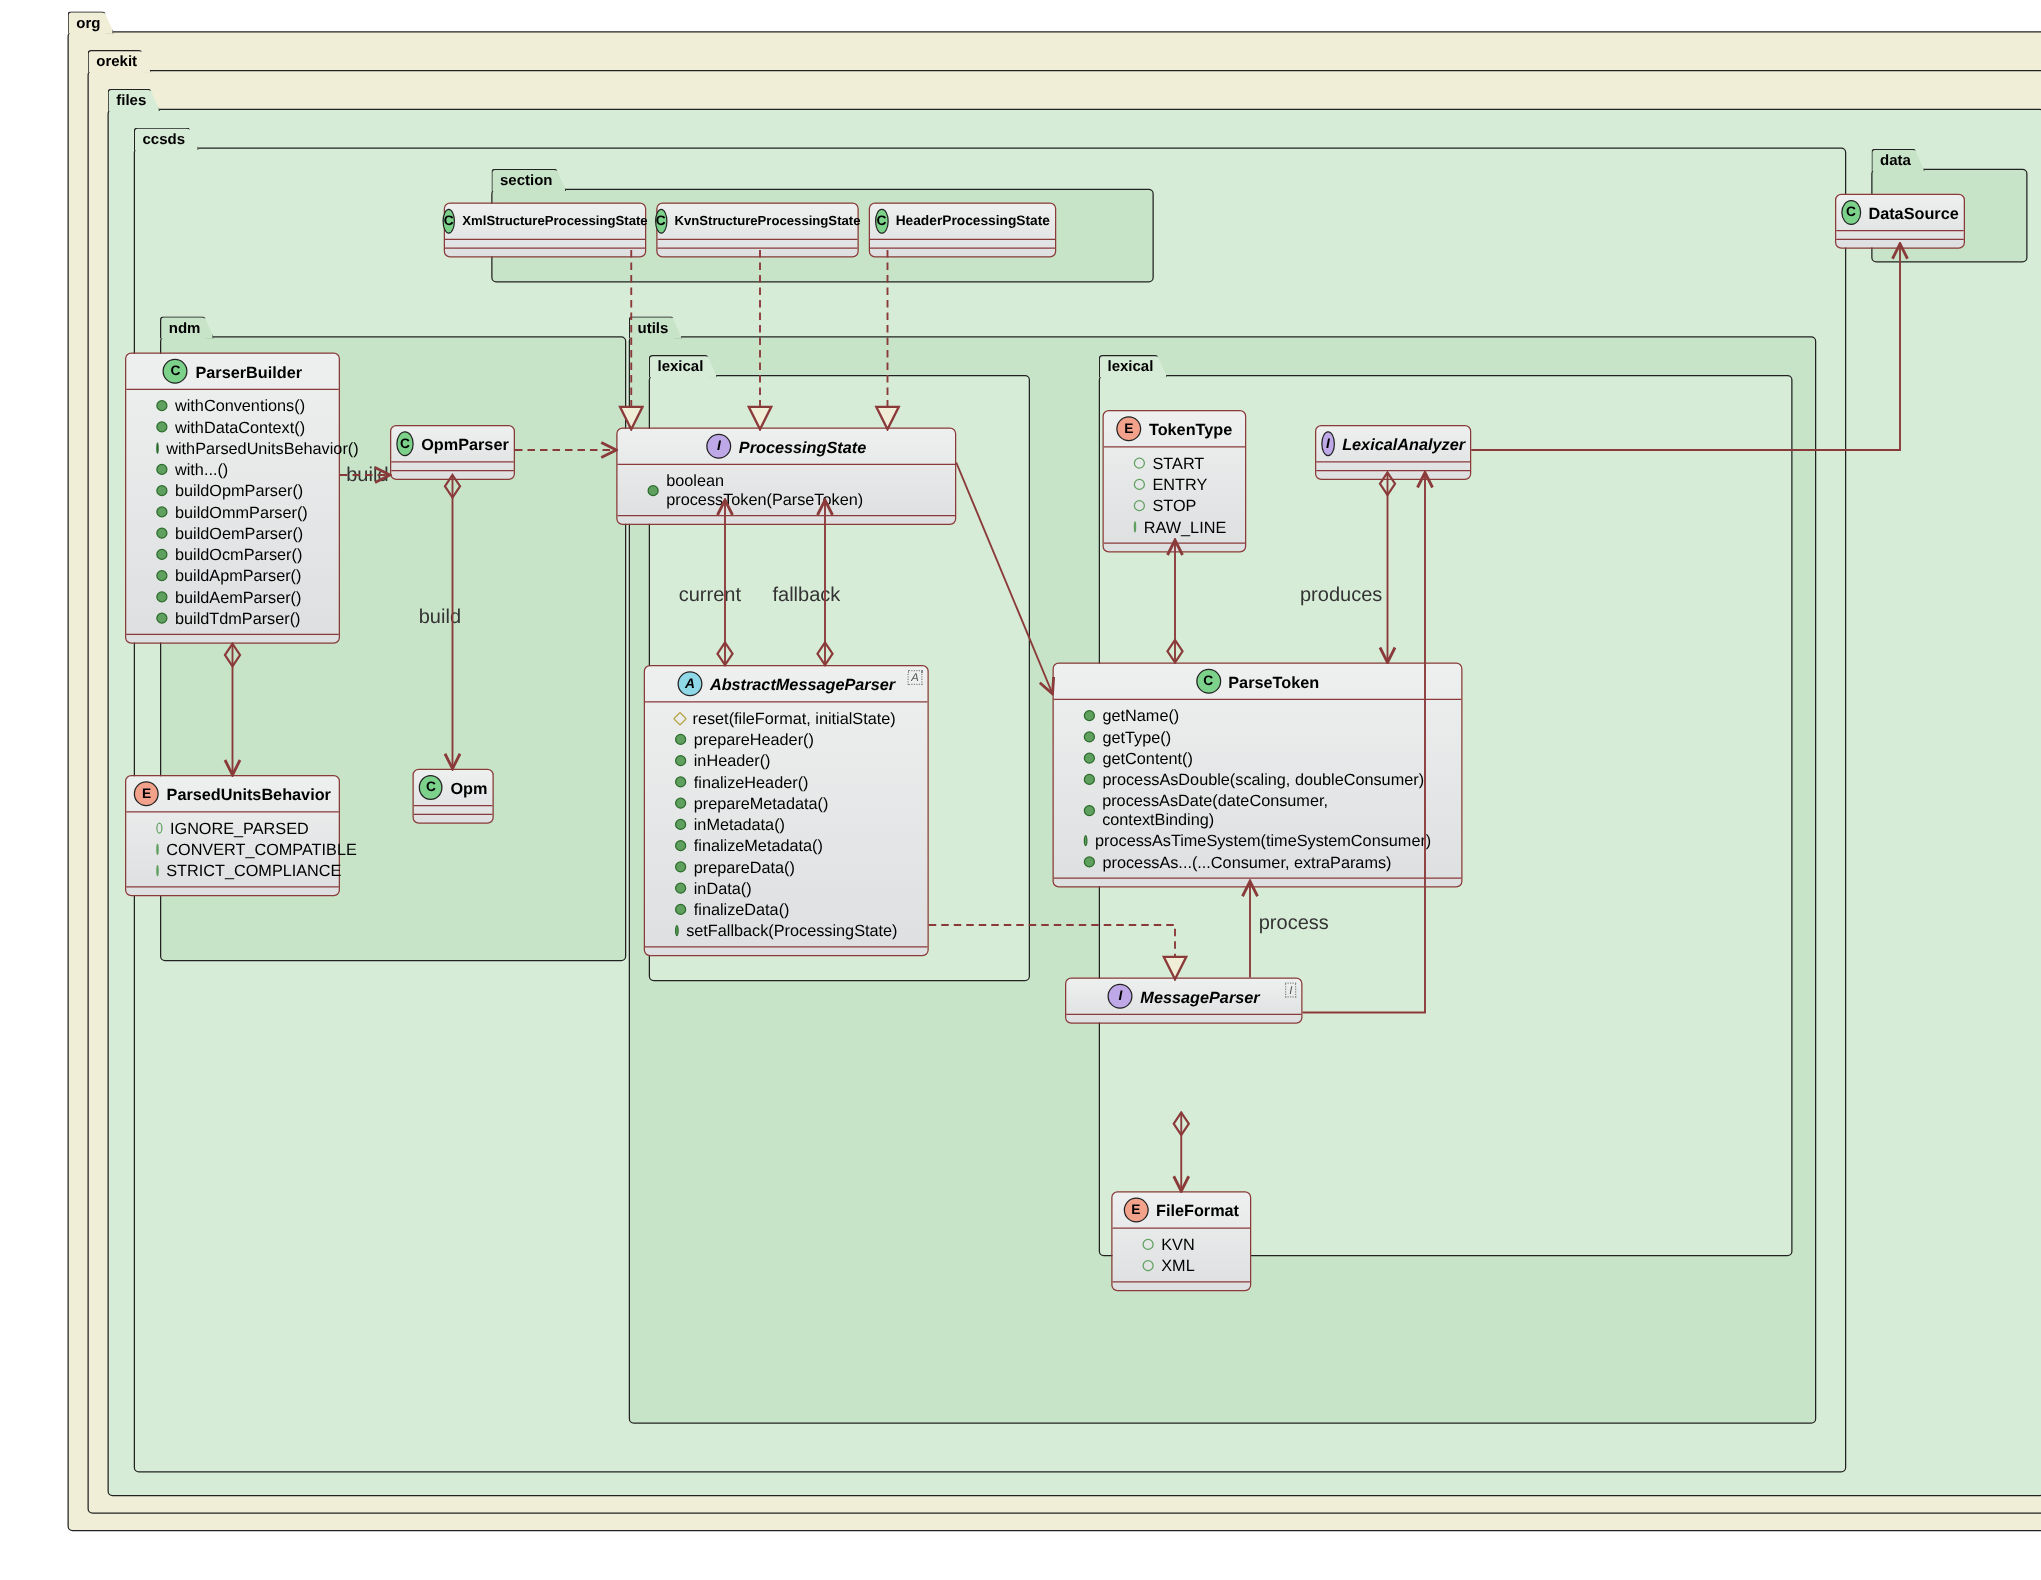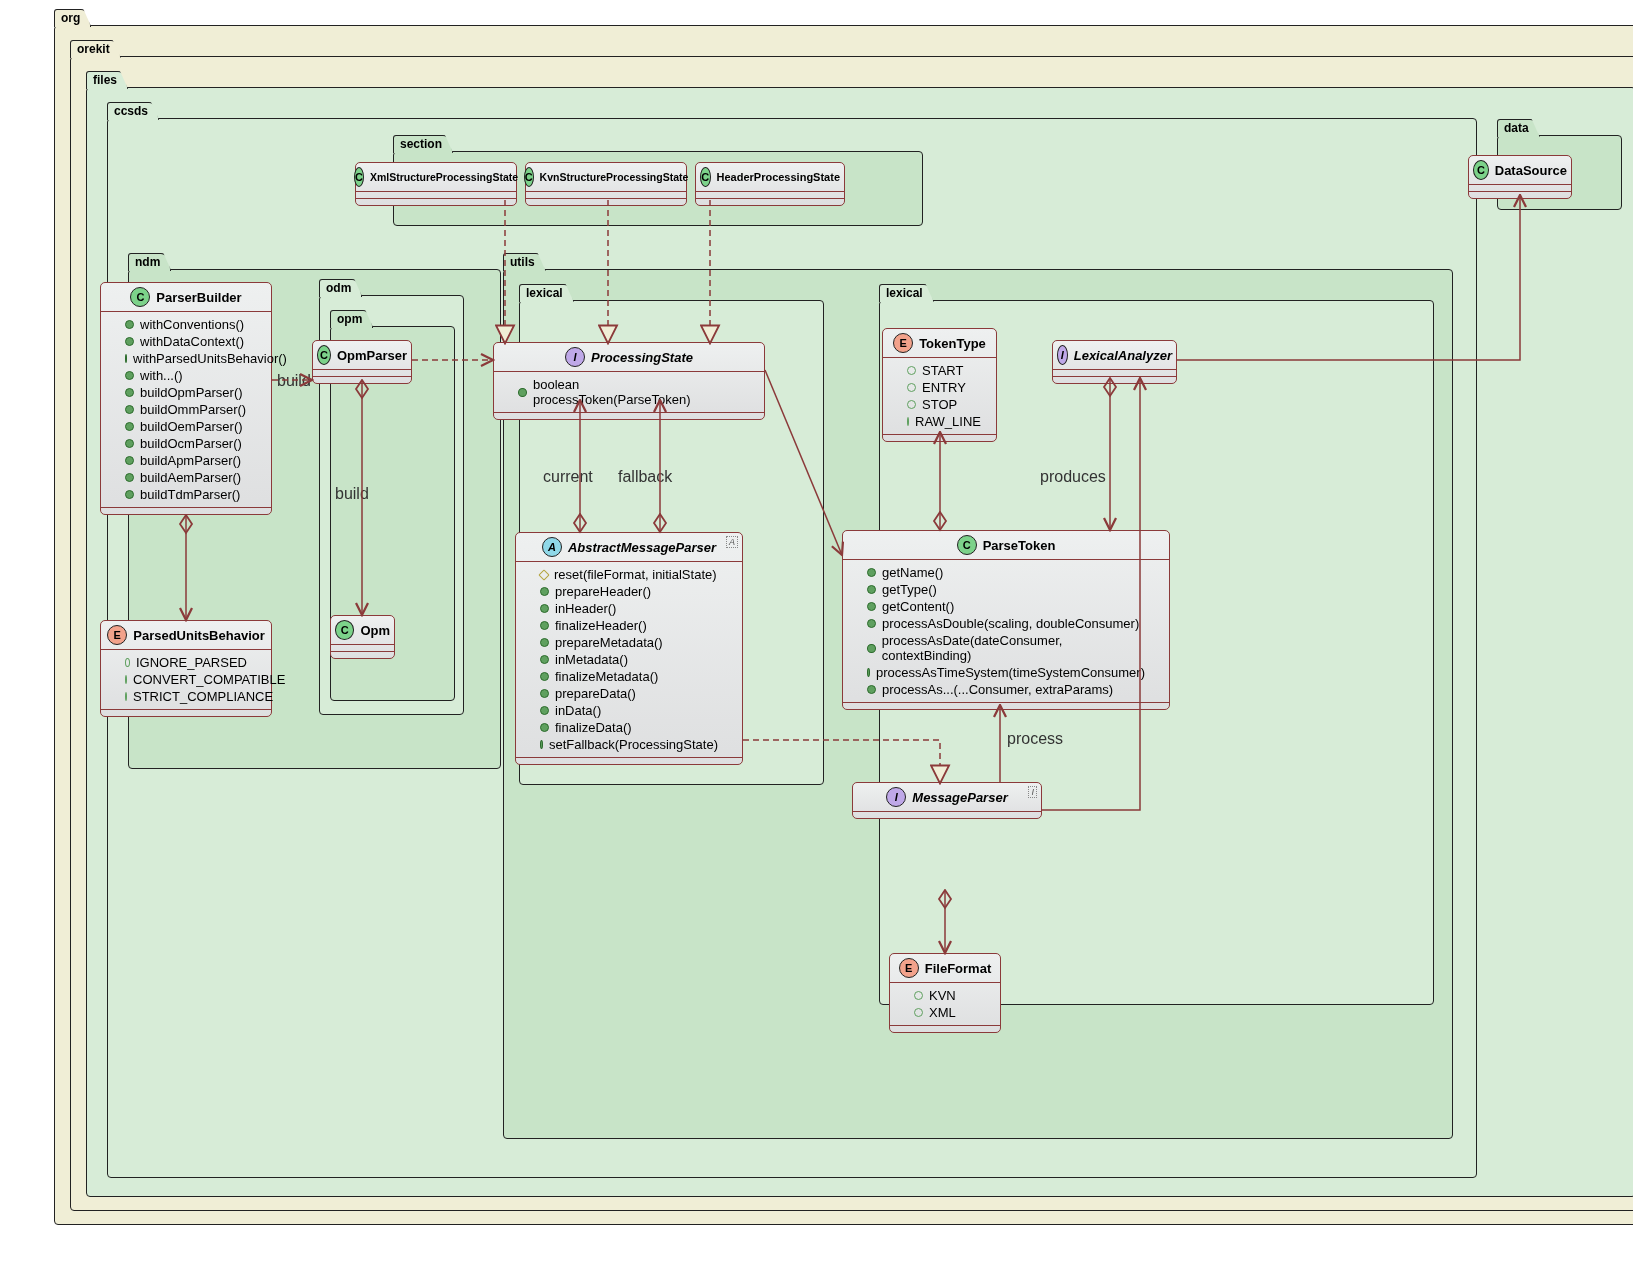--- a/index.html
+++ b/index.html
@@ -105,27 +105,20 @@
       <div class="pkg bg-mint" style="left:20px; top:30px; width:1370px; height:1060px;text-align:center;">
         <div class="pkg-tab bg-mint">ccsds</div>
 
         <div class="pkg bg-mint2" style="left:285px; top:32px; width:530px; height:75px;">
           <div class="pkg-tab bg-mint2">section</div>
         </div>
 
         <div class="pkg bg-mint2" style="left:20px; top:150px; width:373px; height:500px;">
           <div class="pkg-tab bg-mint2">ndm</div>
 
-          <div class="pkg bg-mint" style="left:190px; top:25px; width:145px; height:420px;">
-            <div class="pkg-tab bg-mint">odm</div>
-
-            <div class="pkg bg-mint2" style="left:10px; top:30px; width:125px; height:375px;">
-              <div class="pkg-tab bg-mint2">opm</div>
-            </div>
-          </div>
         </div>
 
         <div class="pkg bg-mint2" style="left:395px; top:150px; width:950px; height:870px;">
           <div class="pkg-tab bg-mint2">utils</div>
 
           <div class="pkg bg-mint" style="left:15px; top:30px; width:305px; height:485px;">
             <div class="pkg-tab bg-mint">lexical</div>
           </div>
 
           <div class="pkg bg-mint" style="left:375px; top:30px; width:555px; height:705px;">

